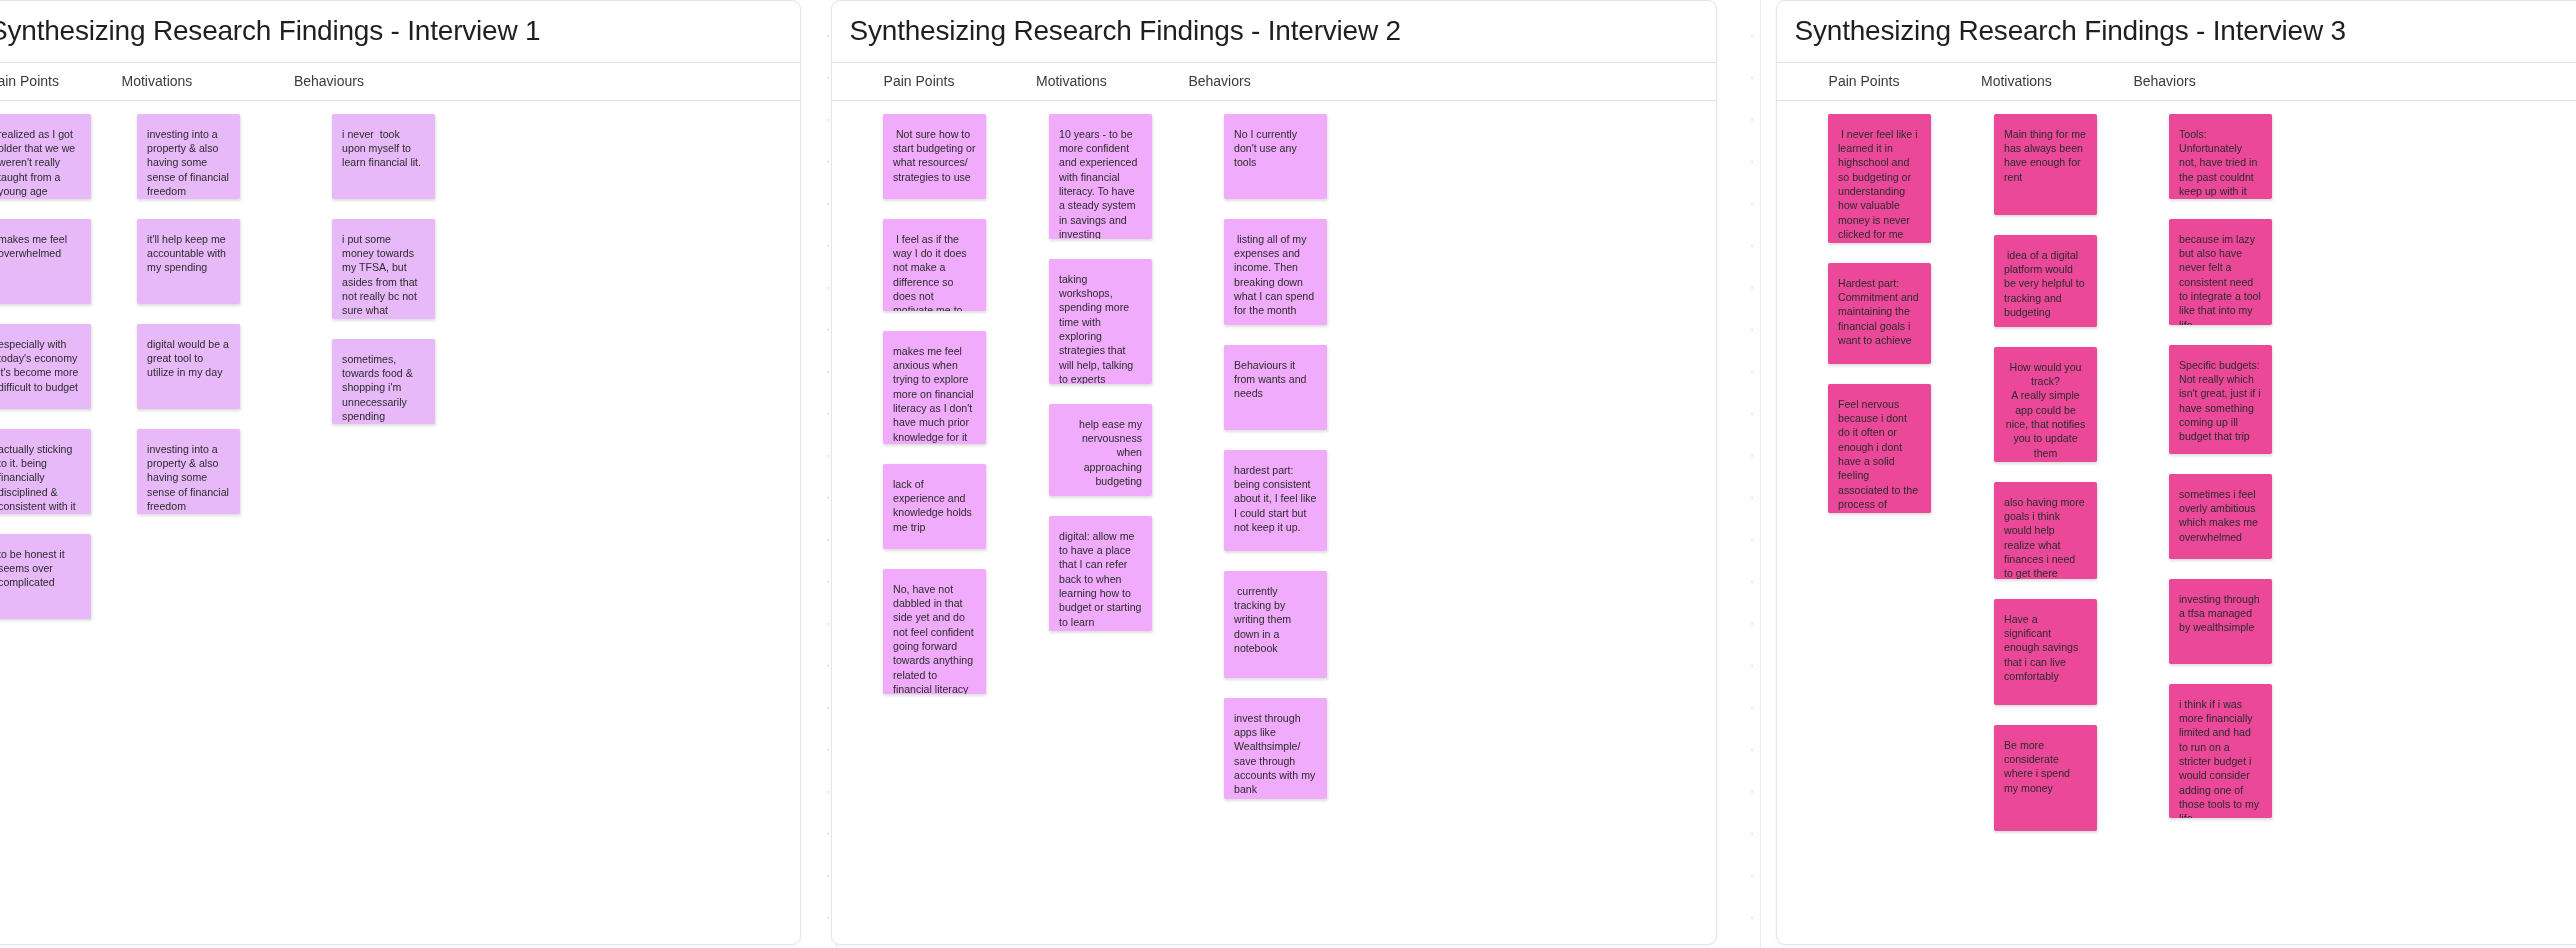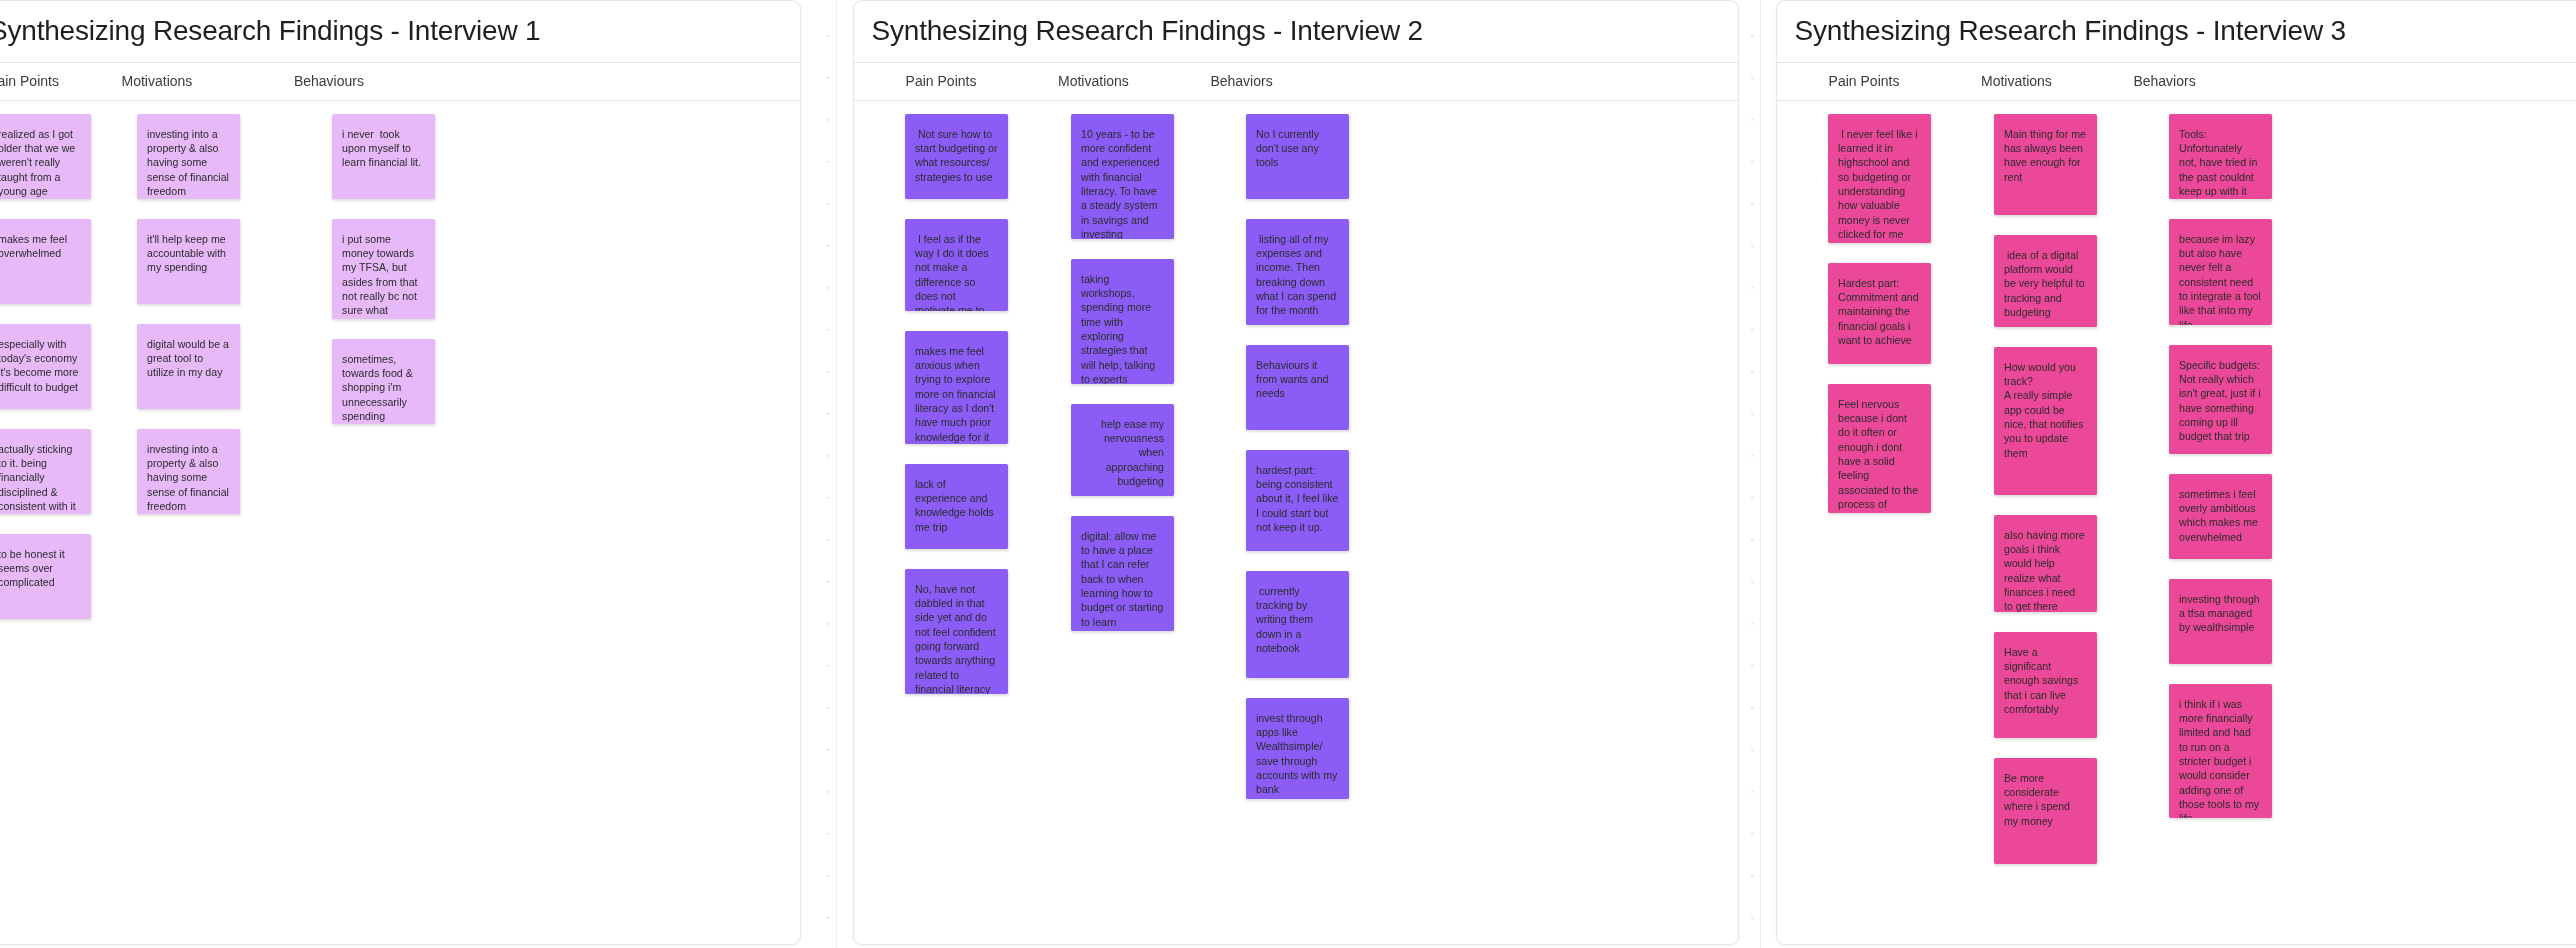--- a/index.html
+++ b/index.html
@@ -24,21 +24,21 @@
   .board {
     position: absolute;
     top: 0;
     background: #ffffff;
     border: 0.9px solid #e6e6e8;
     border-radius: 9.2px;
     box-shadow: 0 0.9px 2.8px rgba(0,0,0,0.05);
     overflow: hidden;
   }
   #board-1 { left: -29.5px; width: 830px; height: 945px; }
-  #board-2 { left: 853px; width: 886px; height: 945px; }
+  #board-2 { left: 831px; width: 886px; height: 945px; }
   #board-3 { left: 1776px; width: 886px; height: 945px; }
 
   .board-title {
     font-size: 28px;
     color: #1f1f1f;
     font-weight: 400;
     letter-spacing: -0.2px;
     padding: 14px 0 14.8px 17.5px;
     white-space: nowrap;
   }
@@ -76,21 +76,21 @@
     padding: 13px 10px 11px 10px;
     font-size: 10.6px;
     line-height: 14.3px;
     color: #2b2b2b;
     white-space: pre-wrap;
     word-wrap: break-word;
     margin-bottom: 20px;
     overflow: hidden;
   }
   .note.purple { background: #e7b9f9; }
-  .note.salmon { background: #8b5cf6; }
+  .note.salmon { background: #f0abfc; }
   .note.blue   { background: #ec4899; }
 
   
   .gutter-line {
     position: absolute;
     top: 0;
     width: 0.9px;
     height: 948px;
     background: #ededef;
   }
@@ -170,21 +170,21 @@
       </div>
       <div class="columns">
         <div class="column" style="margin-left: 51px;">
           <div class="note blue" style="height: 129px;"> I never feel like i learned it in highschool and so budgeting or understanding how valuable money is never clicked for me</div>
           <div class="note blue" style="height: 101px;">Hardest part: Commitment and maintaining the financial goals i want to achieve</div>
           <div class="note blue" style="height: 129px;">Feel nervous because i dont do it often or enough i dont have a solid feeling associated to the process of budgeting</div>
         </div>
         <div class="column" style="margin-left: 63px;">
           <div class="note blue" style="height: 101px;">Main thing for me has always been have enough for rent</div>
           <div class="note blue" style="height: 92px;"> idea of a digital platform would be very helpful to tracking and budgeting</div>
-          <div class="note blue" style="height: 148px;">How would you track?
+          <div class="note blue" style="height: 115px; text-align: center;">How would you track?
 A really simple app could be nice, that notifies you to update them</div>
           <div class="note blue" style="height: 97px;">also having more goals i think would help realize what finances i need to get there</div>
           <div class="note blue" style="height: 106px;">Have a significant enough savings that i can live comfortably</div>
           <div class="note blue" style="height: 106px;">Be more considerate where i spend my money</div>
         </div>
         <div class="column" style="margin-left: 72px;">
           <div class="note blue" style="height: 85px;">Tools: Unfortunately not, have tried in the past couldnt keep up with it</div>
           <div class="note blue" style="height: 106px;">because im lazy but also have never felt a consistent need to integrate a tool like that into my life</div>
           <div class="note blue" style="height: 109px;">Specific budgets: Not really which isn't great, just if i have something coming up ill budget that trip</div>
           <div class="note blue" style="height: 85px;">sometimes i feel overly ambitious which makes me overwhelmed</div>

